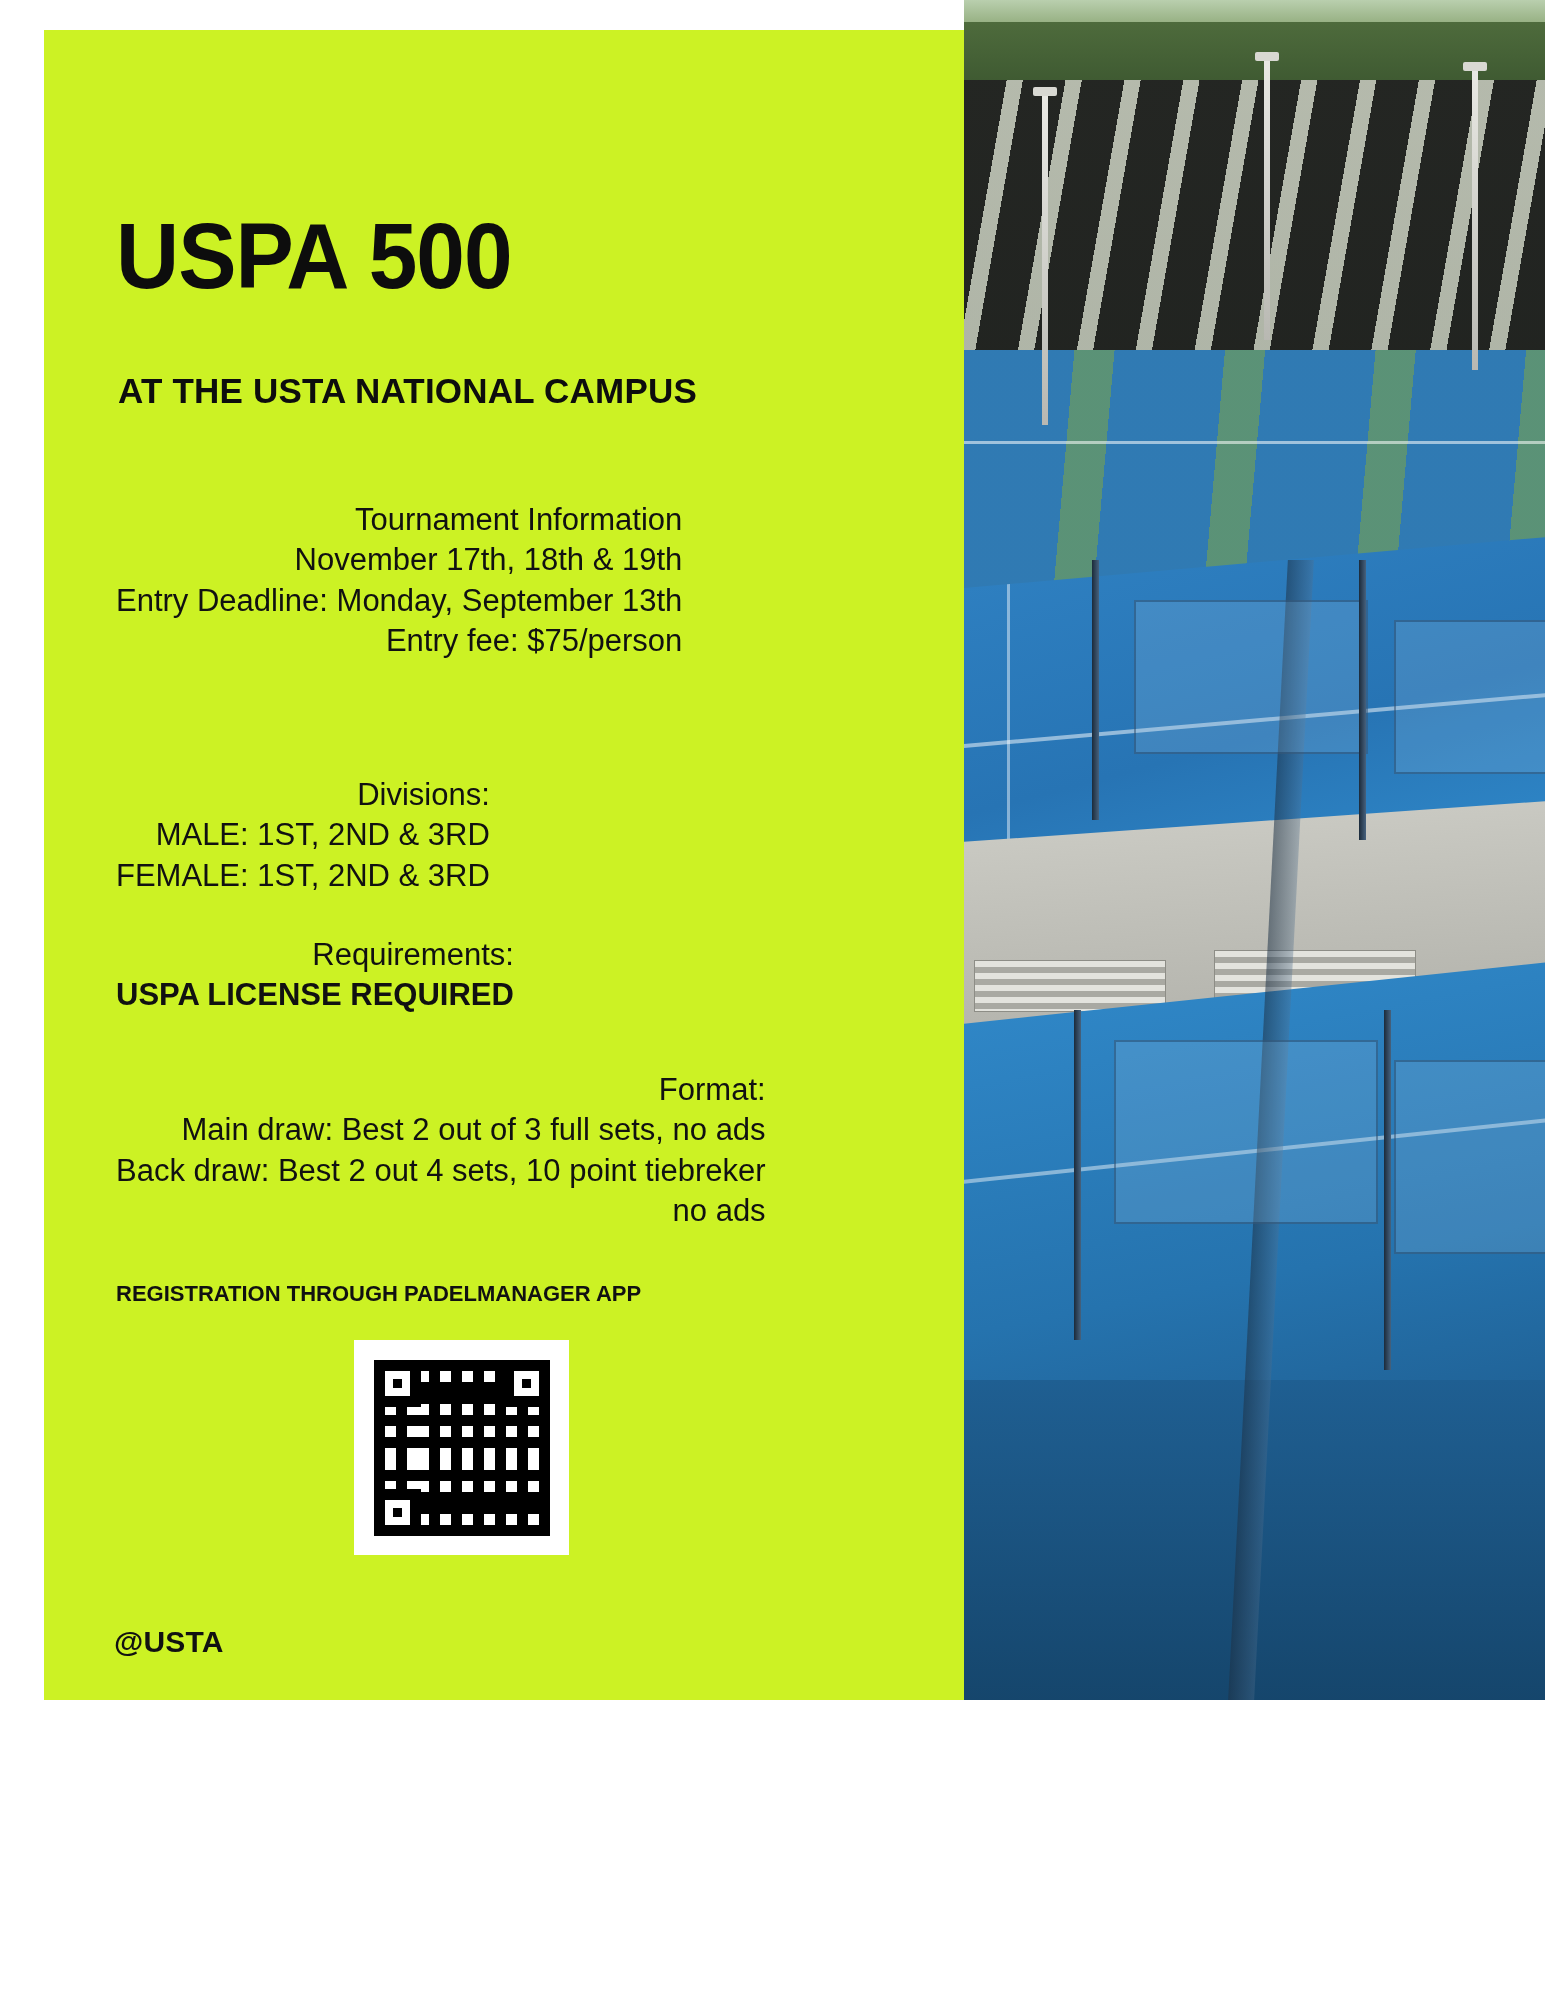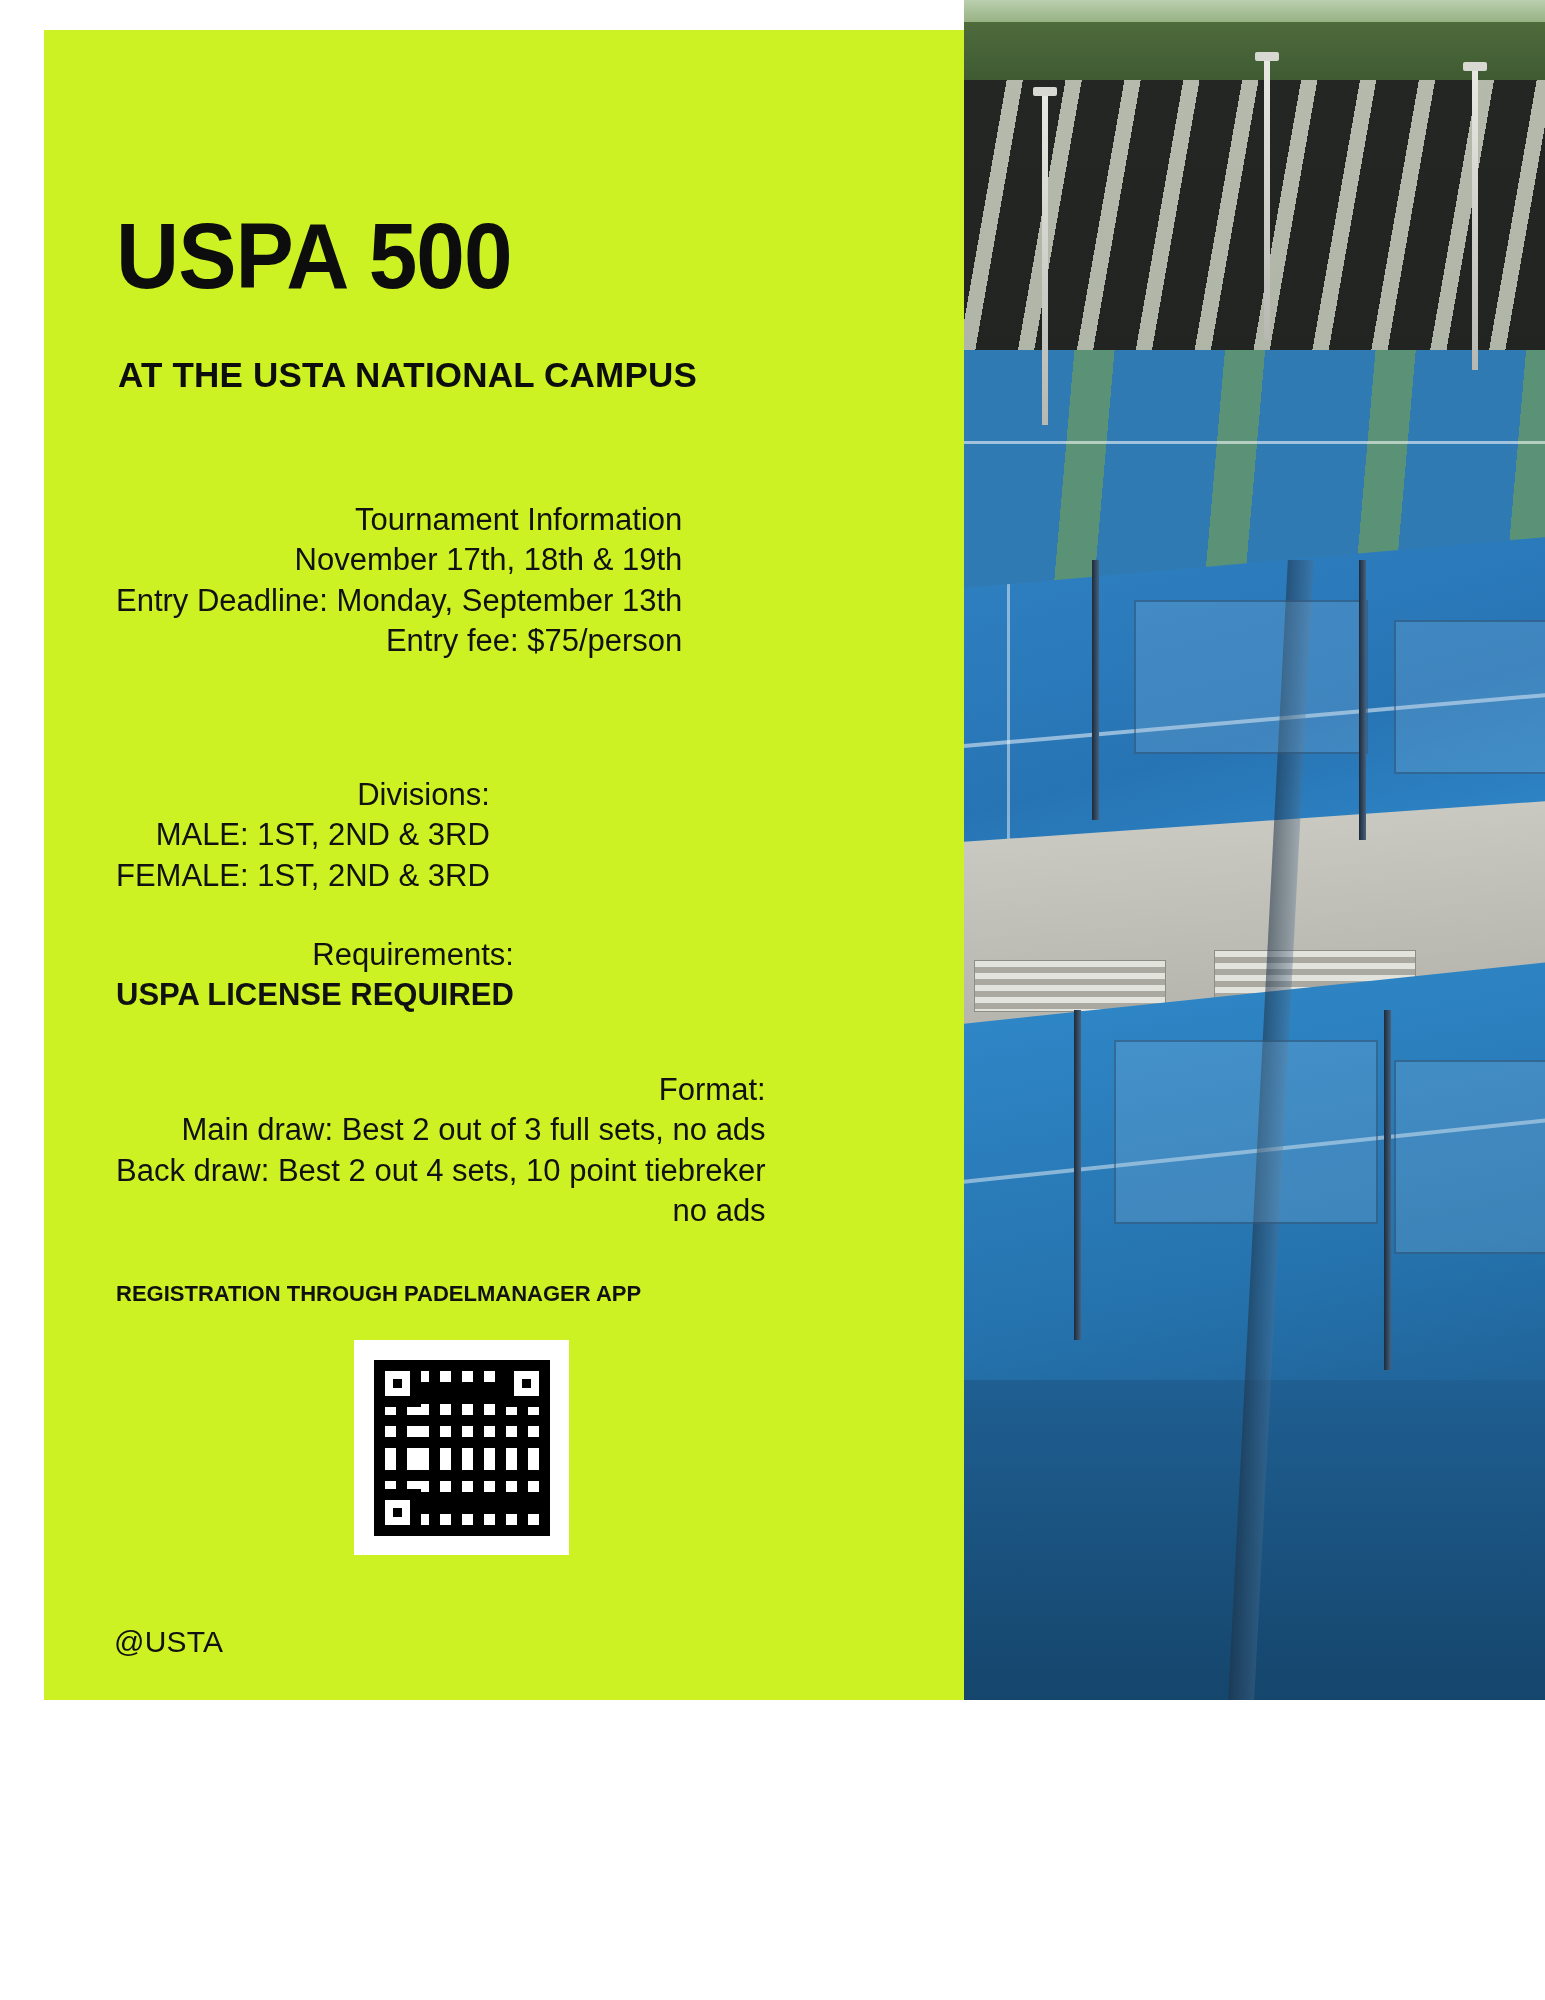--- a/index.html
+++ b/index.html
@@ -150,21 +150,21 @@
     top: 1590px;
     width: 920px;
     height: 110px;
     background: #ccf224;
   }
   .handle-text {
     position: absolute;
     left: 70px;
     top: 1625px;
     font-size: 30px;
-    font-weight: normal;
+    font-weight: bold;
     color: #111111;
     letter-spacing: 0.2px;
   }
 
   
   .sponsor-band {
     position: absolute;
     left: 0;
     top: 1700px;
     width: 1545px;
@@ -181,21 +181,21 @@
     font-weight: 800;
     letter-spacing: -1px;
     color: #0d0d0d;
     font-family: "Liberation Sans", sans-serif;
     transform: scaleX(0.95);
     transform-origin: left top;
   }
   .subtitle {
     position: absolute;
     left: 74px;
-    top: 326px;
+    top: 342px;
     font-size: 35px;
     font-weight: bold;
     color: #0d0d0d;
     letter-spacing: 0.2px;
   }
 
   .block {
     position: absolute;
     left: 72px;
     color: #111111;

